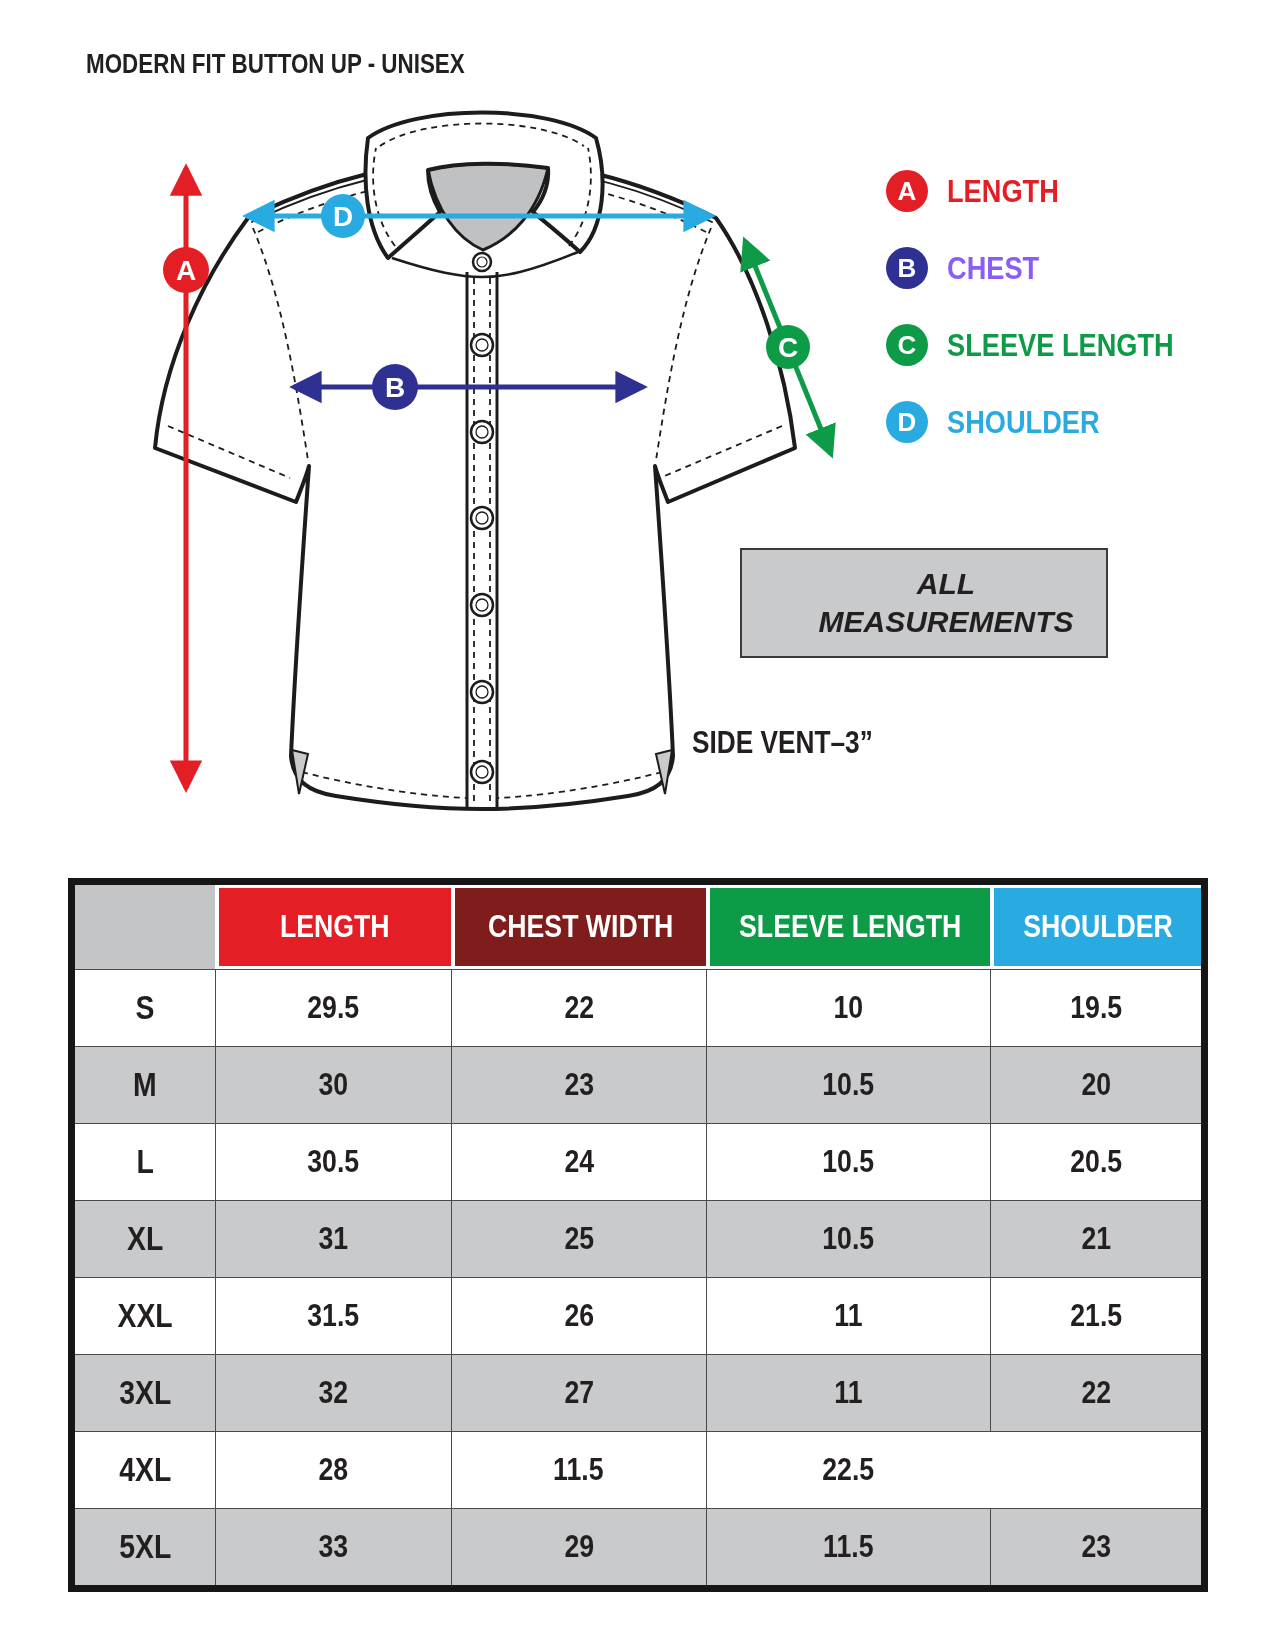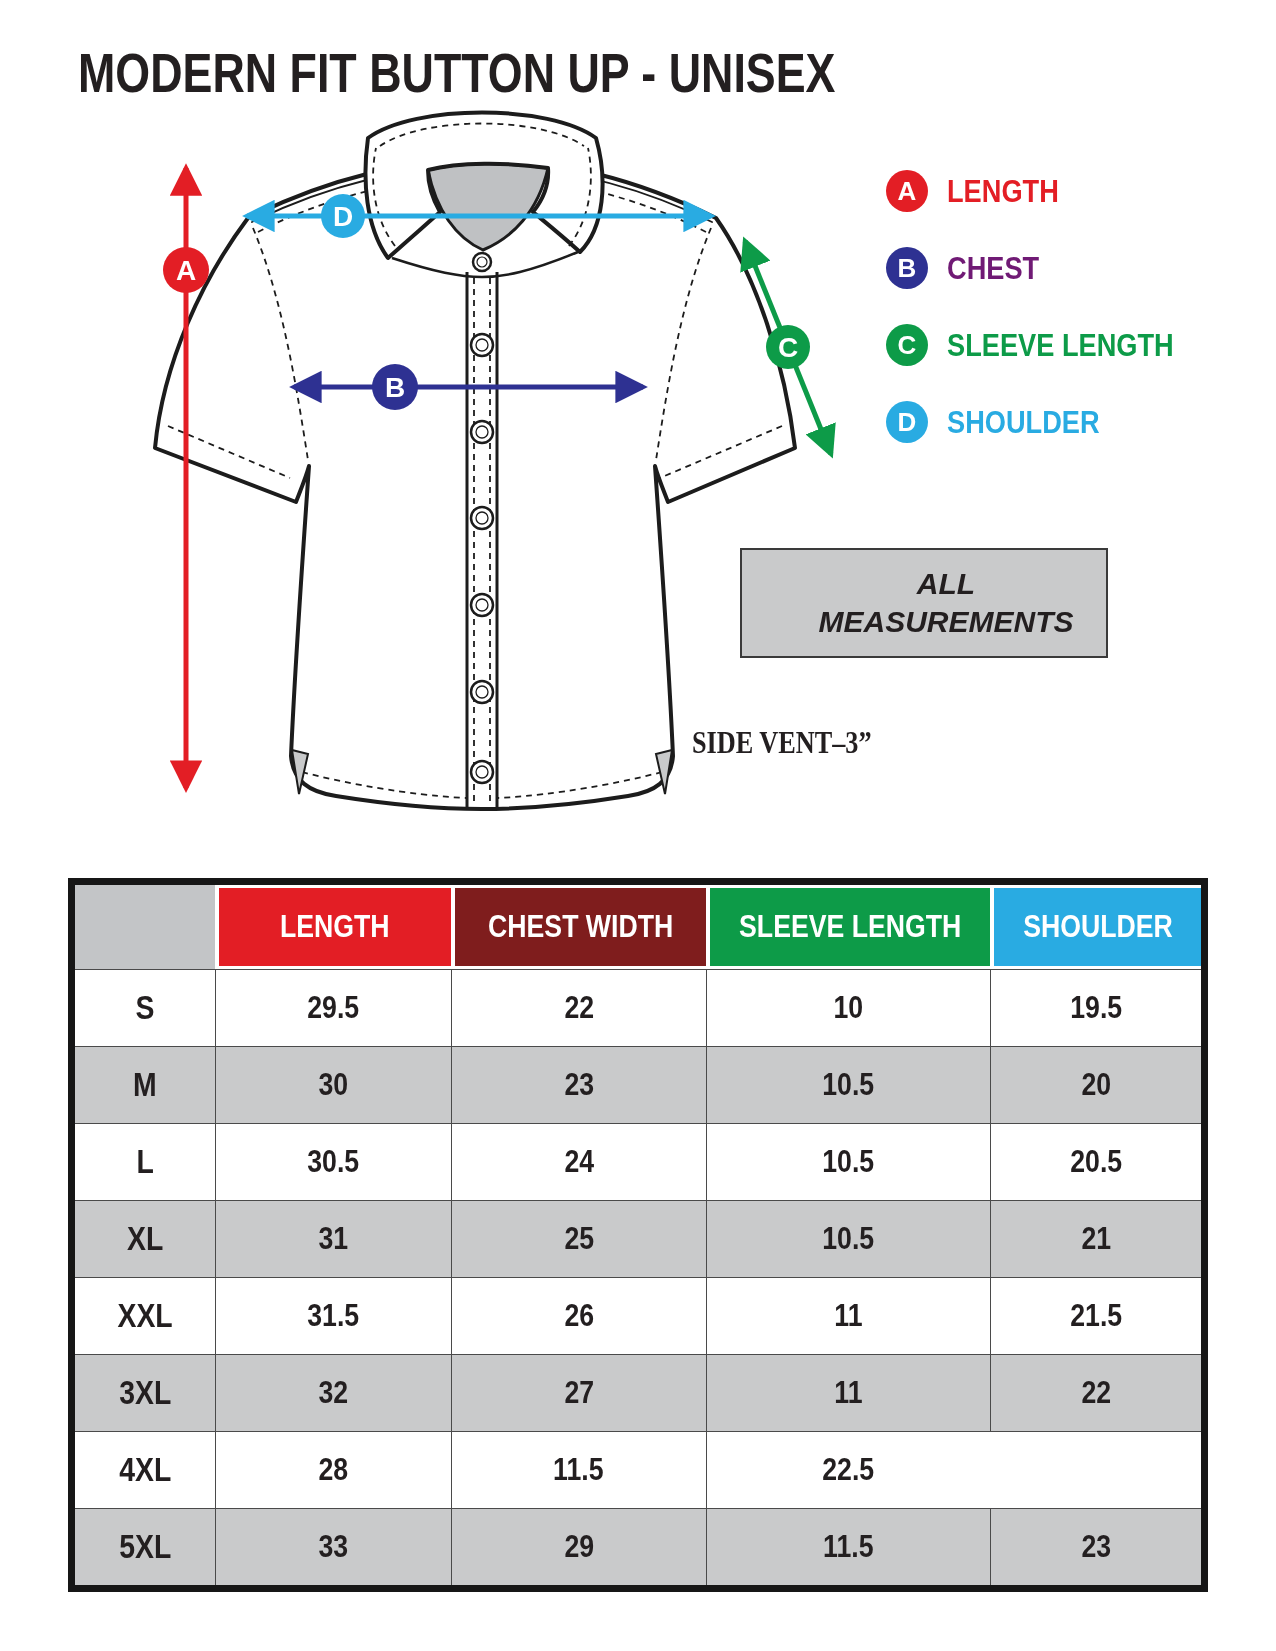--- a/index.html
+++ b/index.html
@@ -4,22 +4,22 @@
 <style>
   html,body{margin:0;padding:0;}
   body{
     width:1276px;height:1651px;position:relative;overflow:hidden;
     background:#ffffff;font-family:"Liberation Sans",sans-serif;
     color:var(--ink,#231F20);
   }
   .cond{display:inline-block;transform:scaleX(0.86);transform-origin:center;}
   
   .page-title{
-    position:absolute;left:78px;top:40px;margin:0;
-    font-size:56px;font-weight:700;letter-spacing:0px;white-space:nowrap;
+    position:absolute;left:78px;top:40px;margin:8px;
+    font-size:28px;font-weight:700;letter-spacing:0px;white-space:nowrap;
   }
   .page-title .cond{transform-origin:left center;transform:scaleX(0.8);}
   
   .illustration{position:absolute;left:0;top:0;width:1276px;height:845px;}
   .shirt-svg{position:absolute;left:0;top:0;}
   
   .legend{position:absolute;left:886px;top:170px;}
   .legend-item{display:flex;align-items:center;gap:19px;height:42px;margin-bottom:35px;}
   .legend-badge{
     width:42px;height:42px;border-radius:50%;flex:0 0 42px;
@@ -29,21 +29,21 @@
   .legend-label{font-size:32px;font-weight:700;white-space:nowrap;}
   .legend-label .cond{transform-origin:left center;transform:scaleX(0.85);}
   
   .note-box{
     position:absolute;left:740px;top:548px;width:368px;height:110px;
     background:var(--note-gray,#C9CACB);border:2px solid #3a3a3a;box-sizing:border-box;
     display:flex;flex-direction:column;align-items:center;justify-content:center;
     font-size:30px;font-weight:700;font-style:italic;line-height:38px;text-align:center;padding-left:44px;
   }
   
-  .side-vent{position:absolute;left:692px;top:724px;font-size:32px;font-weight:700;white-space:nowrap;font-family:Liberation Serif, serif;}
+  .side-vent{position:absolute;left:692px;top:724px;font-size:32px;font-weight:700;white-space:nowrap;}
   .side-vent .cond{transform-origin:left center;transform:scaleX(0.82);}
   
   .size-table{
     position:absolute;left:68px;top:878px;width:1140px;box-sizing:border-box;
     border:7px solid #161616;background:#fff;
   }
   .thead{display:grid;grid-template-columns:12.4% 21% 22.6% 25.3% 18.7%;height:84px;
     border-bottom:1px solid var(--line,#4a4a4a);}
   .th{
     display:flex;align-items:center;justify-content:center;
@@ -191,21 +191,21 @@
     </g>
   </svg>
 
   <div class="legend">
     <div class="legend-item">
       <span class="legend-badge" style="background-color: rgb(227, 30, 37);">A</span>
       <span class="legend-label" style="color: rgb(227, 30, 37);"><span class="cond">LENGTH</span></span>
     </div>
     <div class="legend-item">
       <span class="legend-badge" style="background-color: rgb(46, 49, 146);">B</span>
-      <span class="legend-label" style="color: #701a75;"><span class="cond">CHEST</span></span>
+      <span class="legend-label" style="color: #8b5cf6;"><span class="cond">CHEST</span></span>
     </div>
     <div class="legend-item">
       <span class="legend-badge" style="background-color: rgb(13, 155, 72);">C</span>
       <span class="legend-label" style="color: rgb(13, 155, 72);"><span class="cond">SLEEVE LENGTH</span></span>
     </div>
     <div class="legend-item">
       <span class="legend-badge" style="background-color: rgb(41, 171, 226);">D</span>
       <span class="legend-label" style="color: rgb(41, 171, 226);"><span class="cond">SHOULDER</span></span>
     </div>
   </div>

